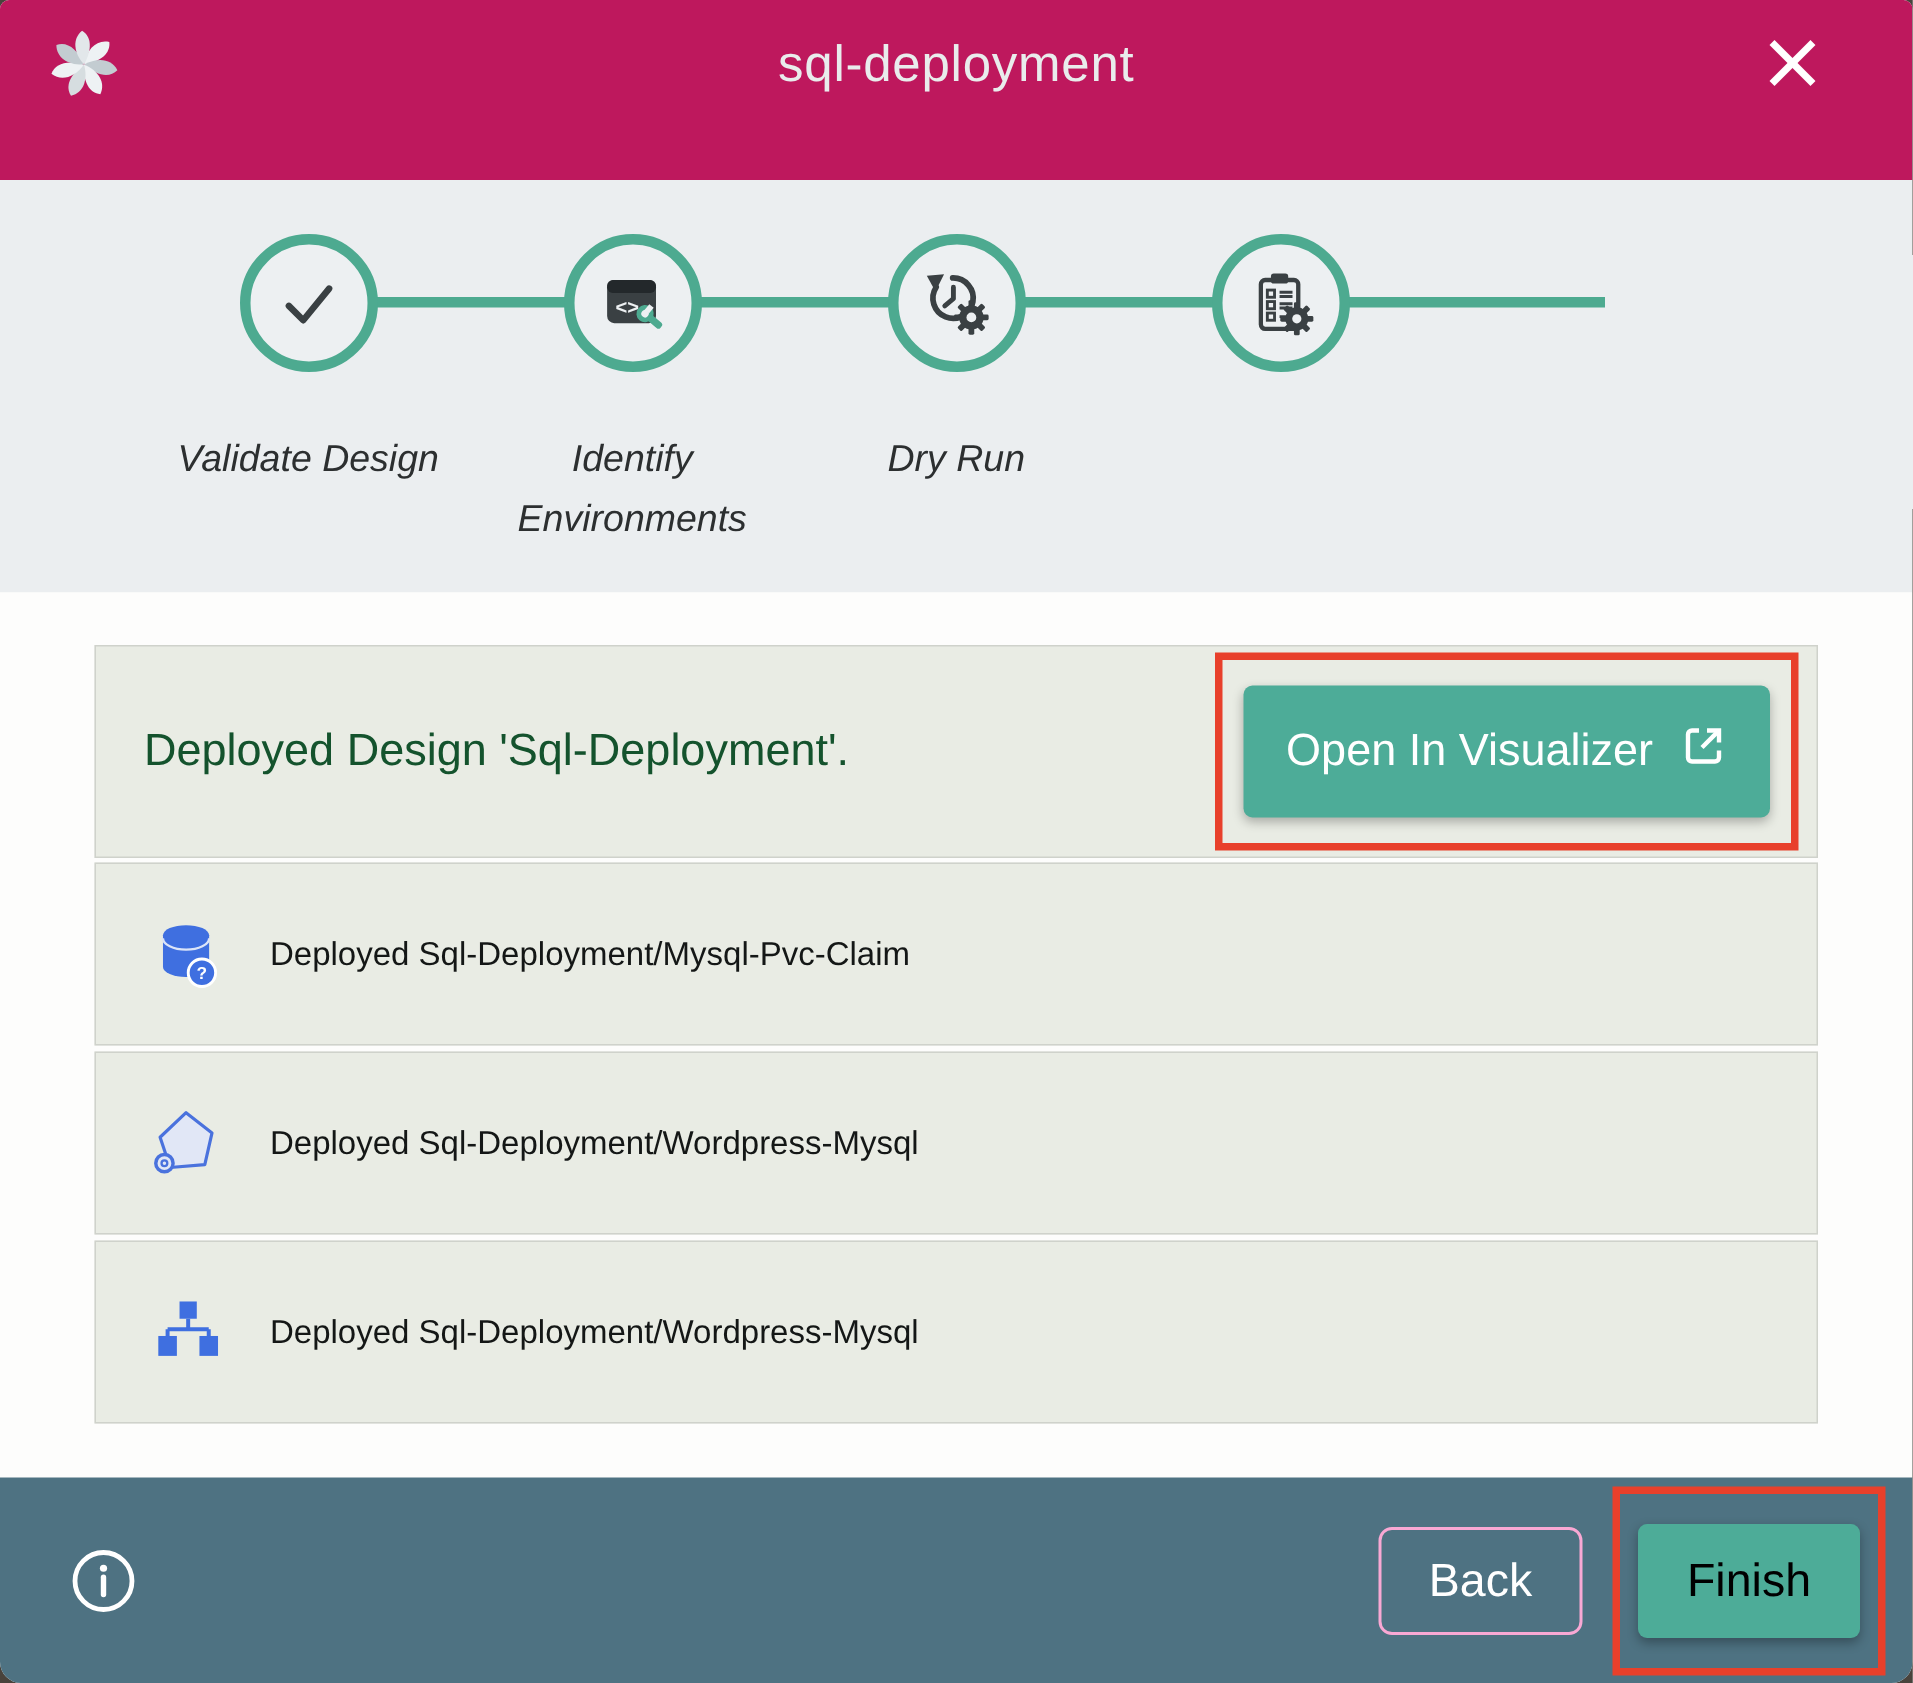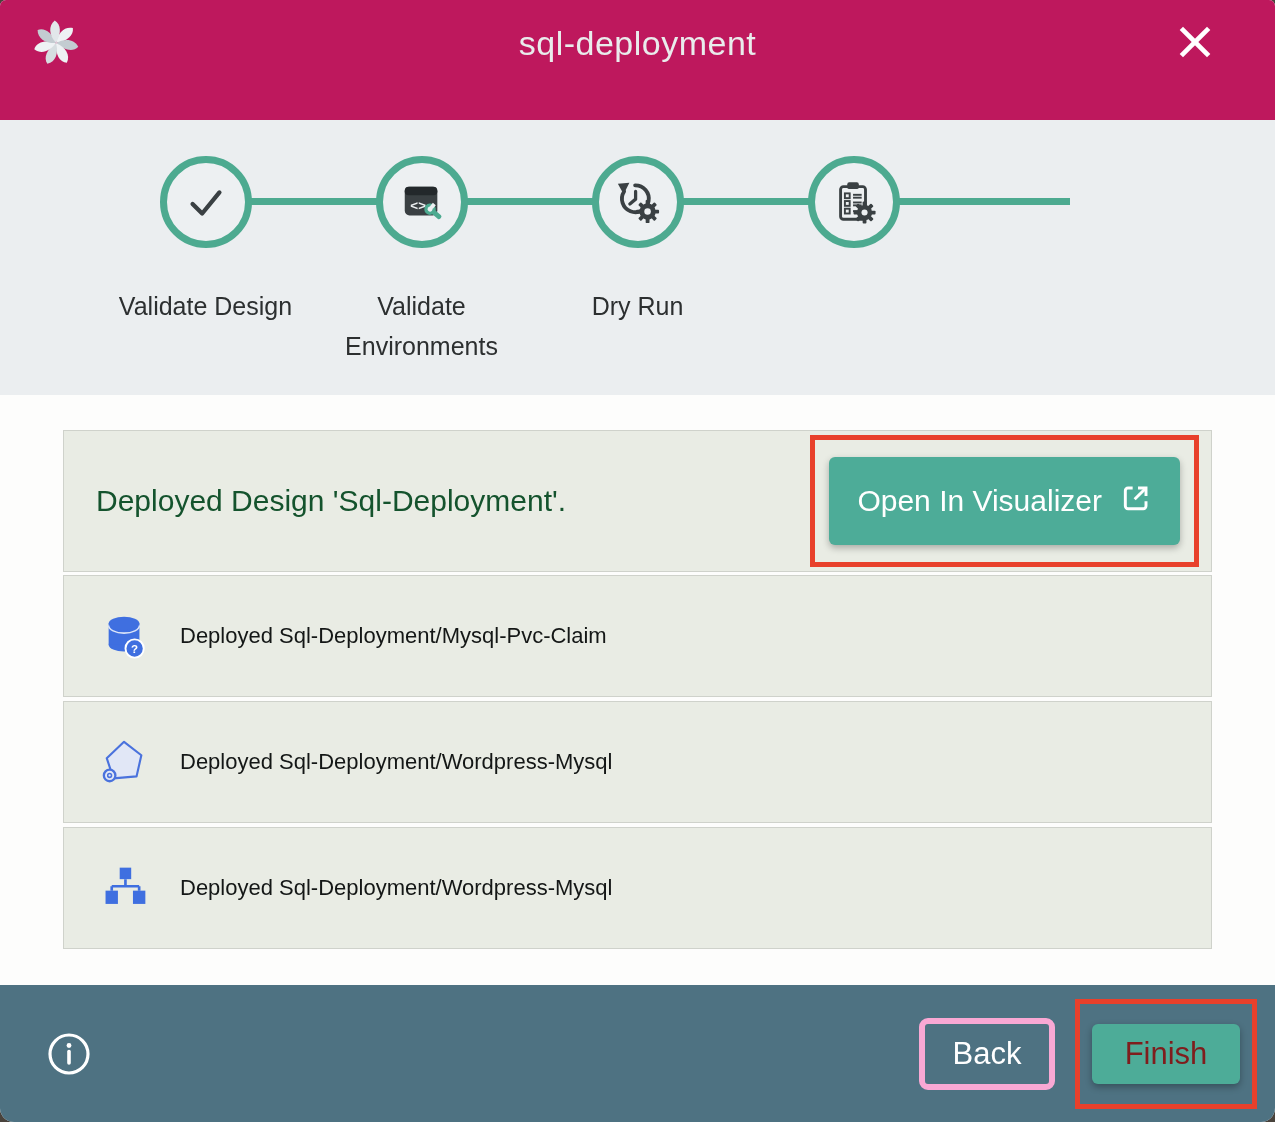--- a/index.html
+++ b/index.html
@@ -16,46 +16,46 @@
 
   
   .stepper { height:275px; background:#ebeef0; flex:none; }
   .steps-wrap { width:1080px; margin:0 auto; padding-top:36px; position:relative; }
   .connector { position:absolute; left:108px; right:108px; top:78px; height:7px; background:#4daa90; z-index:0; }
   .steps-row { display:flex; position:relative; z-index:1; }
   .step { width:216px; display:flex; flex-direction:column; align-items:center; }
   .step-circle { width:92px; height:92px; border-radius:50%; border:7px solid #4daa90;
                  background:#edf0f2; display:flex; align-items:center; justify-content:center; cursor:pointer; }
   .step-circle.active { background:#c6d3da; }
-  .step-label { margin-top:38px; font-size:25px; line-height:40px; color:#2c2f30; text-align:center; width:182px; }
+  .step-label { margin-top:38px; font-size:25px; line-height:40px; color:#2c2f30; text-align:center; width:182px;font-style:italic; }
 
   
   .content { flex:1; background:#fdfdfc; padding:35px 63px 0 63px; }
   .design-row { background:#e9ece4; border:1px solid #cfd2cb; height:142px; display:flex;
                 align-items:center; justify-content:space-between; padding-left:32px; margin-bottom:3px; }
   .design-msg { font-size:30px; color:#14532d; }
   .hl-box { border:5px solid #e8402b; background:transparent; }
   .viz-hl { padding:17px 14px; margin-right:12px; }
   .viz-btn { background:#4dac98; border:none; border-radius:6px; color:#fff; font-size:30px;
              font-family:"Liberation Sans",sans-serif; padding:0 28px; height:88px; display:flex; align-items:center;
              gap:18px; cursor:pointer; box-shadow:0 3px 7px rgba(0,0,0,.28); }
   .item-row { background:#e9ece4; border:1px solid #cfd2cb; height:122px; display:flex;
               align-items:center; padding-left:36px; margin-bottom:4px; }
   .item-icon { width:50px; height:50px; margin-right:30px; flex:none; display:flex; align-items:center; justify-content:center; }
   .item-text { font-size:22px; color:#141716; }
 
   
   .footer { height:137px; background:#4e7282; flex:none; display:flex; align-items:center; position:relative; }
   .info-btn { position:absolute; left:46px; width:46px; height:46px; cursor:pointer; }
   .footer-actions { margin-left:auto; display:flex; align-items:center; }
-  .back-btn { background:transparent; border:6px solid #f9a8d4; border-radius:9px; color:#fff; font-size:31px;
+  .back-btn { background:transparent; border:2px solid #f9a8d4; border-radius:9px; color:#fff; font-size:31px;
               font-family:"Liberation Sans",sans-serif; width:136px; height:72px; cursor:pointer; }
   .finish-hl { margin-left:20px; margin-right:18px; padding:20px 12px; }
-  .finish-btn { background:#4dac98; border:none; border-radius:6px; color:#7f1d1d; font-size:31px;
-                font-family:"Liberation Sans",sans-serif; width:148px; height:60px; cursor:pointer;
+  .finish-btn { background:#4dac98; border:none; border-radius:6px; color:#000000; font-size:31px;
+                font-family:"Liberation Sans",sans-serif; width:148px; height:76px; cursor:pointer;
                 box-shadow:0 3px 7px rgba(0,0,0,.3); }
 </style>
 </head>
 <body>
 
 <div class="modal">
 
   <div class="header">
     <div class="logo">
       <svg viewBox="0 0 64 64" width="60" height="60">
@@ -102,21 +102,21 @@
               <rect x="6" y="8" width="34" height="9" rx="4" fill="#23282b"></rect>
               <text x="20" y="32" font-size="14" font-weight="bold" fill="#edf0f2" text-anchor="middle" font-family="Liberation Sans, sans-serif">&lt;&gt;</text>
               <g transform="translate(35,33) rotate(40)">
                 <rect x="-2.5" y="-2" width="14" height="5" rx="2" fill="#4daa90"></rect>
                 <circle cx="-3" cy="0.5" r="6" fill="#4daa90"></circle>
                 <circle cx="-3" cy="0.5" r="2.6" fill="#edf0f2"></circle>
                 <rect x="-5" y="-6.5" width="4" height="5" fill="#edf0f2"></rect>
               </g>
             </svg>
           </div>
-          <div class="step-label">Validate Environments</div>
+          <div class="step-label">Identify Environments</div>
         </div>
 
         <div class="step">
           <div class="step-circle">
             <svg viewBox="0 0 48 48" width="46" height="46">
               <path d="M9.5 13 A 14 14 0 1 0 21 6.6" fill="none" stroke="#3a4043" stroke-width="4" stroke-linecap="round"></path>
               <polygon points="3,5 15,4 9,16" fill="#3a4043"></polygon>
               <path d="M21.5 13 v 8 l -6 5" fill="none" stroke="#3a4043" stroke-width="3.4" stroke-linecap="round" stroke-linejoin="round"></path>
               <g transform="translate(34,34)">
                 <rect x="-2" y="-12" width="4" height="5" rx="1" fill="#3a4043"></rect>

